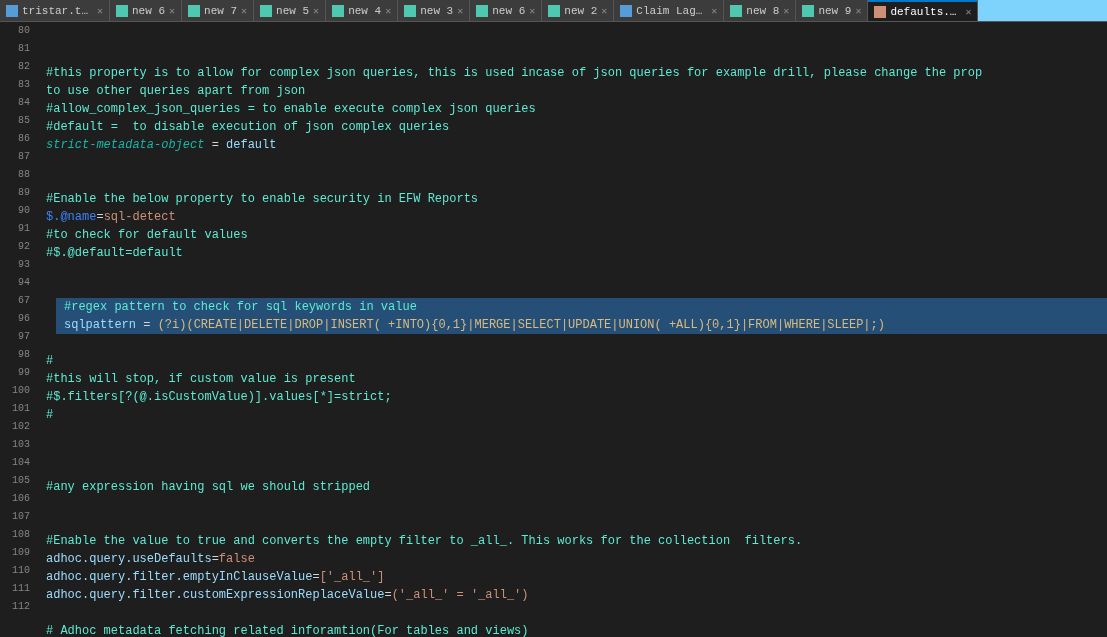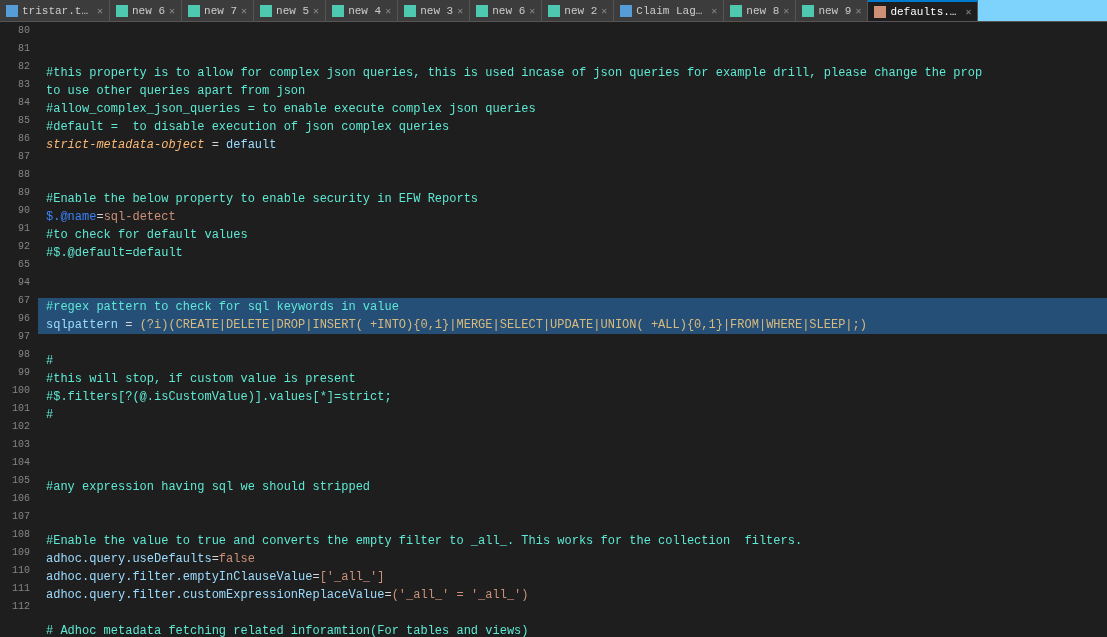--- a/index.html
+++ b/index.html
@@ -102,27 +102,28 @@
       color: #d4d4d4;
     }
     .code-line {
       display: block;
       height: 18px;
       line-height: 18px;
       padding-left: 8px;
     }
     .code-line.selected-line {
       background: #264f78;
+      margin-left: 18px;
     }
 
     
     .comment { color: #5eead4; }
     .property-name { color: #9cdcfe; }
     .equals { color: #d4d4d4; }
-    .italic-green { color: #fdba74; font-style: italic; margin-top: 28px; }
+    .italic-green { color: #14b8a6; font-style: italic; margin-top: 28px; }
     .at-name { color: #3b82f6; }
     .default-val { color: #9cdcfe; }
     .regex-highlight { color: #d7ba7d; }
     .orange-text { color: #ce9178; margin-top: 40px; }
 
     
     .code-content::-webkit-scrollbar { width: 8px; height: 8px; }
     .code-content::-webkit-scrollbar-track { background: #1e1e1e; }
     .code-content::-webkit-scrollbar-thumb { background: #424242; }
   </style>
@@ -204,21 +205,21 @@
         <span class="line-number">83</span>
         <span class="line-number">84</span>
         <span class="line-number">85</span>
         <span class="line-number">86</span>
         <span class="line-number">87</span>
         <span class="line-number">88</span>
         <span class="line-number">89</span>
         <span class="line-number">90</span>
         <span class="line-number">91</span>
         <span class="line-number">92</span>
-        <span class="line-number">65</span>
+        <span class="line-number">93</span>
         <span class="line-number">94</span>
         <span class="line-number">67</span>
         <span class="line-number">96</span>
         <span class="line-number">97</span>
         <span class="line-number">98</span>
         <span class="line-number">99</span>
         <span class="line-number">100</span>
         <span class="line-number">101</span>
         <span class="line-number">102</span>
         <span class="line-number">103</span>

